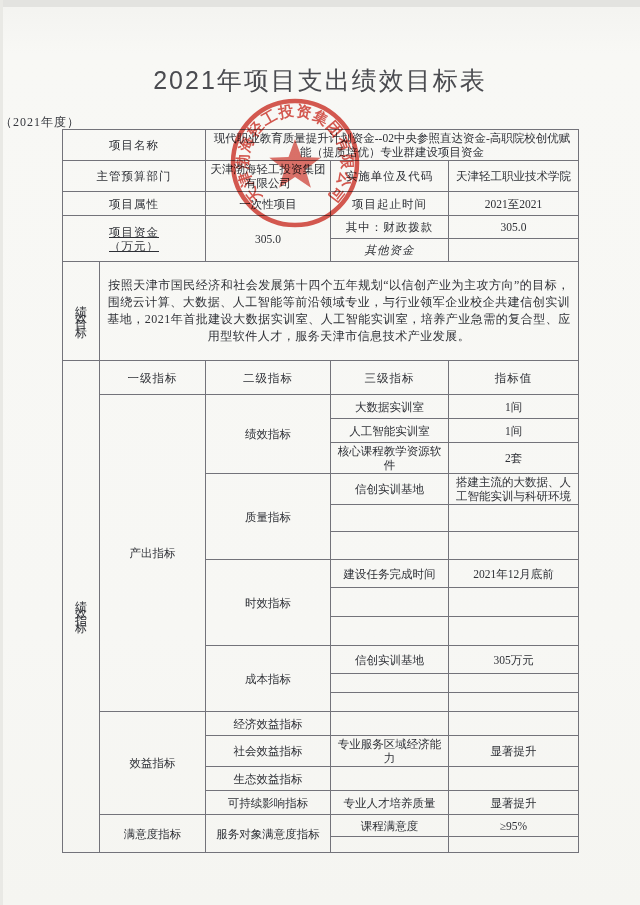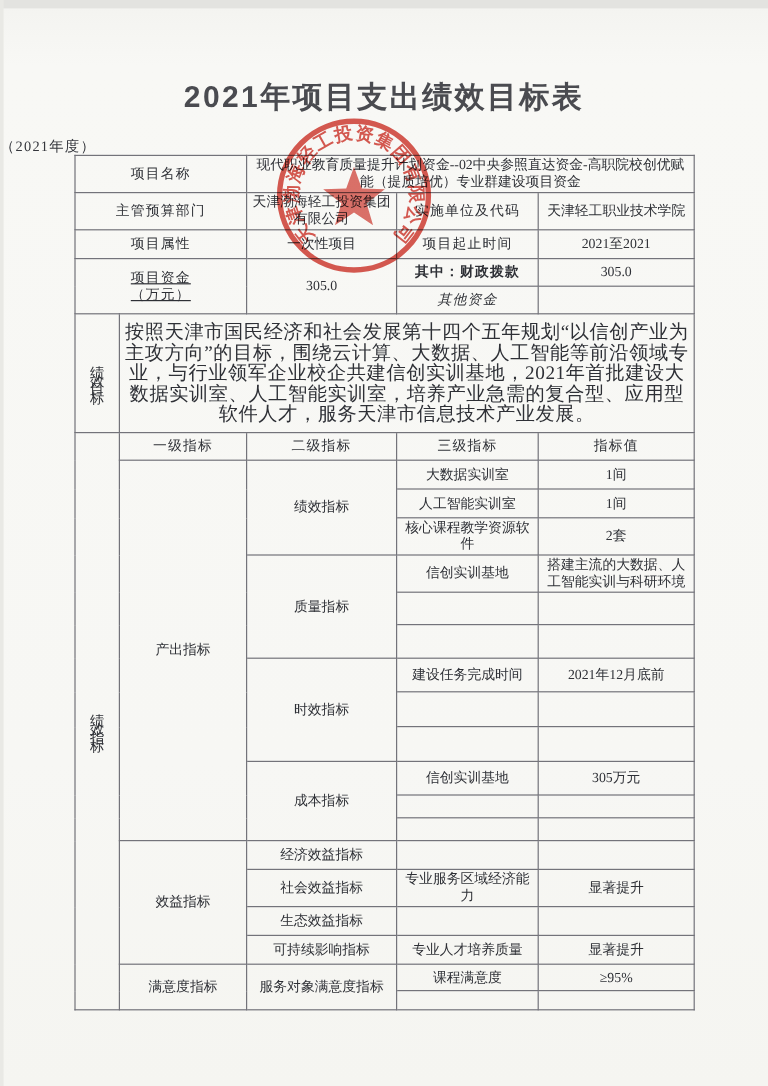--- a/index.html
+++ b/index.html
@@ -10,21 +10,21 @@
     color:#303239;
     position:relative;
   }
   .sheet{position:absolute;inset:0;background:linear-gradient(180deg,#f3f3f0 0%,#f8f8f5 6%,#f7f7f4 70%,#f5f5f1 100%);}
   .scan-top{position:absolute;top:0;left:0;right:0;height:7px;background:#e3e3e0;}
   .scan-left{position:absolute;top:0;left:0;bottom:0;width:3px;background:#e9e9e5;}
 
   .title{
     position:absolute;top:64px;left:0;right:0;text-align:center;
     font-family:"Liberation Sans", sans-serif;
-    font-size:25px;font-weight:700;color:#4a4b50;letter-spacing:2px;
+    font-size:25px;font-weight:400;color:#4a4b50;letter-spacing:2px;
   }
   .subtitle{
     position:absolute;top:114px;left:0;right:0;
     font-size:12px;color:#34363c;letter-spacing:1px;
   }
 
   table.doc{
     position:absolute;left:62px;top:129px;width:516px;
     border-collapse:collapse;table-layout:fixed;
     font-size:11.5px;line-height:14px;color:#2e3036;
@@ -32,25 +32,25 @@
   table.doc td{
     border:1px solid #73737a;
     padding:1px 4px;
     vertical-align:middle;
     text-align:center;
     overflow:hidden;
   }
   td.l{text-align:left;padding-left:5px;}
   td.r{text-align:right;padding-right:7px;}
   td.lab{letter-spacing:1px;}
-  td.lab-l{text-align:left;padding-left:8px;letter-spacing:1px;font-weight:bold;}
+  td.lab-l{text-align:left;padding-left:8px;letter-spacing:1px;}
   td.lab-ind{text-align:left;padding-left:24px;letter-spacing:1px;font-style:italic;}
   td.goal-cell{
     text-align:justify;text-align-last:center;
-    padding:10px 12px;line-height:17px;font-size:16px;letter-spacing:.5px;
+    padding:10px 12px;line-height:17px;font-size:12px;letter-spacing:.5px;
   }
   .vtext{
     writing-mode:vertical-rl;text-orientation:upright;
     letter-spacing:7px;margin:0 auto;display:inline-block;
     font-size:12px;
   }
   .two-line span{display:block;text-decoration:underline;}
 
   .seal{
     position:absolute;left:215px;top:83px;width:160px;height:160px;
@@ -109,21 +109,21 @@
     <tr style="height:23px">
       <td class="lab-ind">其他资金</td>
       <td class="r"></td>
     </tr>
 
     <tr style="height:99px">
       <td><span class="vtext">绩效目标</span></td>
       <td class="goal-cell" colspan="4">按照天津市国民经济和社会发展第十四个五年规划“以信创产业为主攻方向”的目标，围绕云计算、大数据、人工智能等前沿领域专业，与行业领军企业校企共建信创实训基地，2021年首批建设大数据实训室、人工智能实训室，培养产业急需的复合型、应用型软件人才，服务天津市信息技术产业发展。</td>
     </tr>
 
-    <tr style="height:23px">
+    <tr style="height:34px">
       <td rowspan="19"><span class="vtext">绩效指标</span></td>
       <td class="lab">一级指标</td>
       <td class="lab">二级指标</td>
       <td class="lab">三级指标</td>
       <td class="lab">指标值</td>
     </tr>
 
     <tr style="height:24px">
       <td rowspan="12">产出指标</td>
       <td rowspan="3">绩效指标</td>

